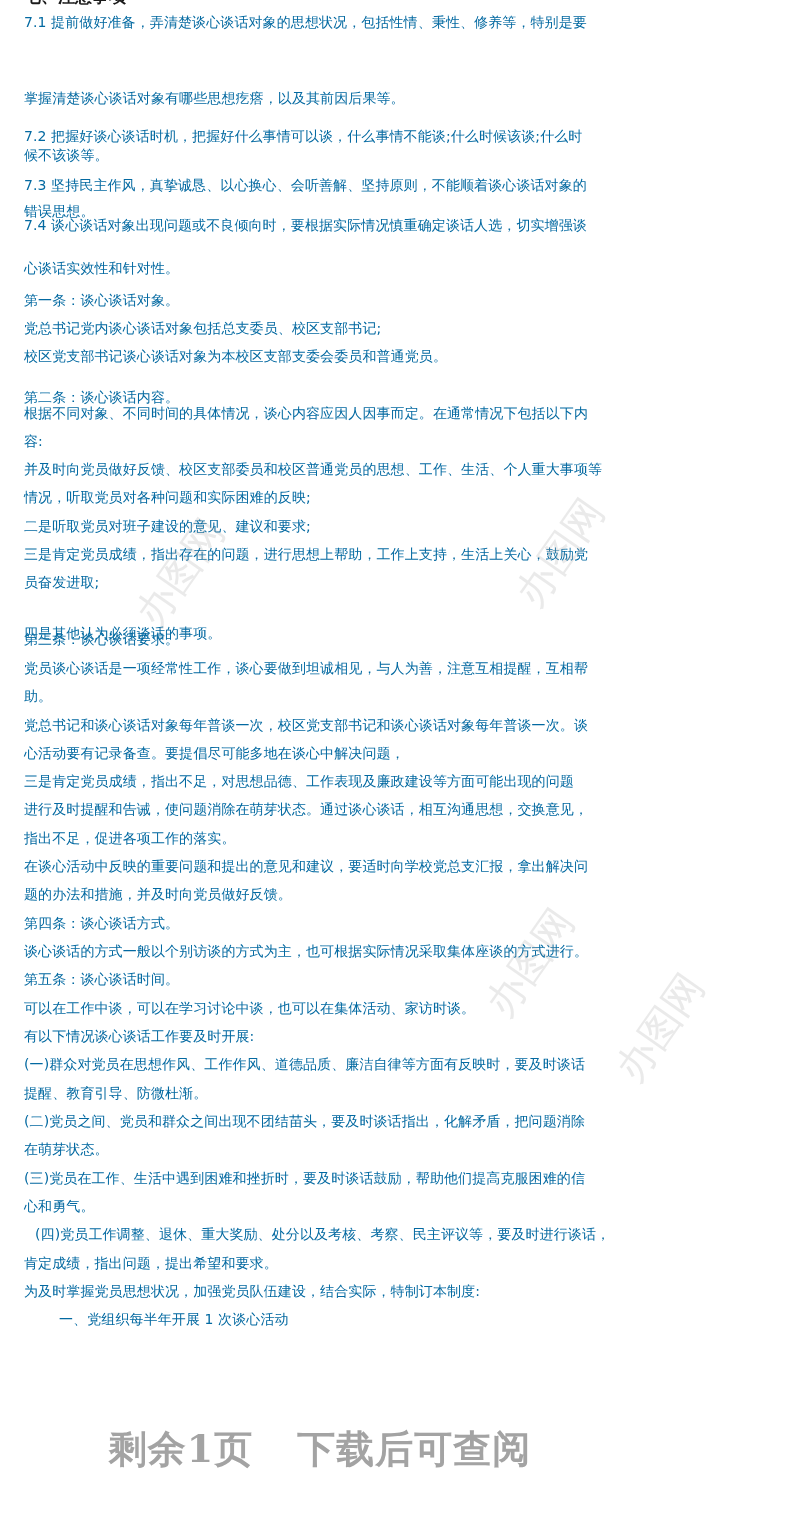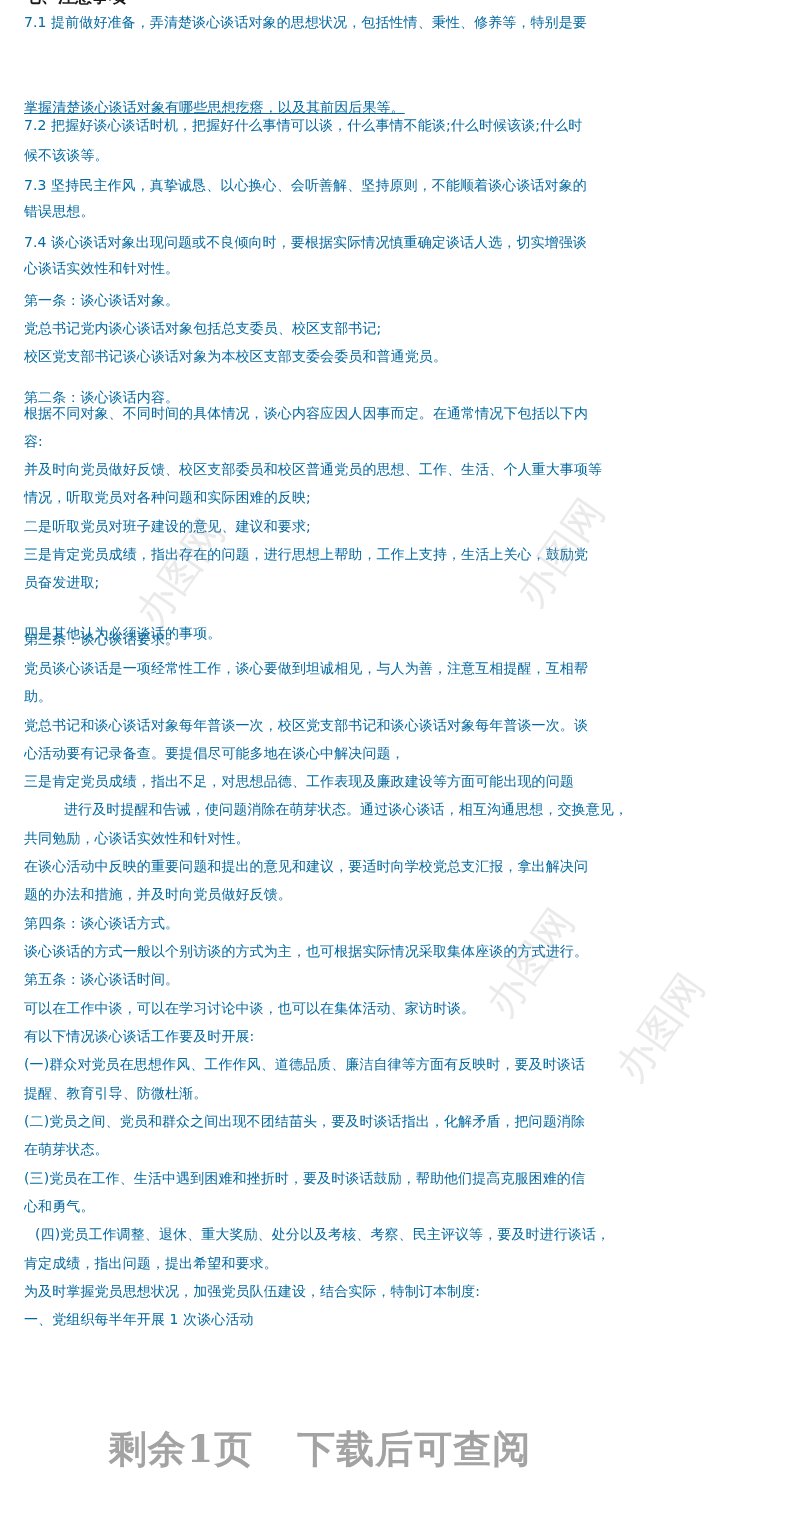--- a/index.html
+++ b/index.html
@@ -64,64 +64,64 @@
     }
     .remaining-banner .gap { display: inline-block; width: 44px; }
   </style>
 </head>
 <body>
 
 <div class="page">
   <div class="cut-heading">七、注意事项</div>
   <div id="lines">
       <div class="line" style="top: 9px;">7.1  提前做好准备，弄清楚谈心谈话对象的思想状况，包括性情、秉性、修养等，特别是要</div>
-      <div class="line" style="top: 94px; text-decoration: underline;">掌握清楚谈心谈话对象有哪些思想疙瘩，以及其前因后果等。</div>
-      <div class="line" style="top: 112px;">7.2  把握好谈心谈话时机，把握好什么事情可以谈，什么事情不能谈;什么时候该谈;什么时</div>
+      <div class="line" style="top: 85px;">掌握清楚谈心谈话对象有哪些思想疙瘩，以及其前因后果等。</div>
+      <div class="line" style="top: 123px;">7.2  把握好谈心谈话时机，把握好什么事情可以谈，什么事情不能谈;什么时候该谈;什么时</div>
       <div class="line" style="top: 142px;">候不该谈等。</div>
       <div class="line" style="top: 172px;">7.3 坚持民主作风，真挚诚恳、以心换心、会听善解、坚持原则，不能顺着谈心谈话对象的</div>
       <div class="line" style="top: 198px;">错误思想。</div>
-      <div class="line" style="top: 229px;">7.4 谈心谈话对象出现问题或不良倾向时，要根据实际情况慎重确定谈话人选，切实增强谈</div>
+      <div class="line" style="top: 212px;">7.4 谈心谈话对象出现问题或不良倾向时，要根据实际情况慎重确定谈话人选，切实增强谈</div>
       <div class="line" style="top: 255px;">心谈话实效性和针对性。</div>
       <div class="line" style="top: 287px;">第一条：谈心谈话对象。</div>
       <div class="line" style="top: 315px;">党总书记党内谈心谈话对象包括总支委员、校区支部书记;</div>
       <div class="line" style="top: 343px;">校区党支部书记谈心谈话对象为本校区支部支委会委员和普通党员。</div>
       <div class="line" style="top: 384px;">第二条：谈心谈话内容。</div>
       <div class="line" style="top: 400px;">根据不同对象、不同时间的具体情况，谈心内容应因人因事而定。在通常情况下包括以下内</div>
       <div class="line" style="top: 428px;">容:</div>
       <div class="line" style="top: 456px;">并及时向党员做好反馈、校区支部委员和校区普通党员的思想、工作、生活、个人重大事项等</div>
       <div class="line" style="top: 484px;">情况，听取党员对各种问题和实际困难的反映;</div>
       <div class="line" style="top: 513px;">二是听取党员对班子建设的意见、建议和要求;</div>
       <div class="line" style="top: 541px;">三是肯定党员成绩，指出存在的问题，进行思想上帮助，工作上支持，生活上关心，鼓励党</div>
       <div class="line" style="top: 569px;">员奋发进取;</div>
       <div class="line" style="top: 620px;">四是其他认为必须谈话的事项。</div>
       <div class="line" style="top: 626px;">第三条：谈心谈话要求。</div>
       <div class="line" style="top: 655px; text-align: right;">党员谈心谈话是一项经常性工作，谈心要做到坦诚相见，与人为善，注意互相提醒，互相帮</div>
       <div class="line" style="top: 683px;">助。</div>
       <div class="line" style="top: 712px;">党总书记和谈心谈话对象每年普谈一次，校区党支部书记和谈心谈话对象每年普谈一次。谈</div>
       <div class="line" style="top: 740px;">心活动要有记录备查。要提倡尽可能多地在谈心中解决问题，</div>
       <div class="line" style="top: 768px;">三是肯定党员成绩，指出不足，对思想品德、工作表现及廉政建设等方面可能出现的问题</div>
-      <div class="line" style="top: 796px; margin-left: 40px;">进行及时提醒和告诫，使问题消除在萌芽状态。通过谈心谈话，相互沟通思想，交换意见，</div>
-      <div class="line" style="top: 825px;">共同勉励，心谈话实效性和针对性。</div>
+      <div class="line" style="top: 796px;">进行及时提醒和告诫，使问题消除在萌芽状态。通过谈心谈话，相互沟通思想，交换意见，</div>
+      <div class="line" style="top: 825px;">指出不足，促进各项工作的落实。</div>
       <div class="line" style="top: 853px;">在谈心活动中反映的重要问题和提出的意见和建议，要适时向学校党总支汇报，拿出解决问</div>
       <div class="line" style="top: 881px;">题的办法和措施，并及时向党员做好反馈。</div>
       <div class="line" style="top: 910px;">第四条：谈心谈话方式。</div>
       <div class="line" style="top: 938px;">谈心谈话的方式一般以个别访谈的方式为主，也可根据实际情况采取集体座谈的方式进行。</div>
       <div class="line" style="top: 966px;">第五条：谈心谈话时间。</div>
       <div class="line" style="top: 995px;">可以在工作中谈，可以在学习讨论中谈，也可以在集体活动、家访时谈。</div>
       <div class="line" style="top: 1023px;">有以下情况谈心谈话工作要及时开展:</div>
       <div class="line" style="top: 1051px;">(一)群众对党员在思想作风、工作作风、道德品质、廉洁自律等方面有反映时，要及时谈话</div>
       <div class="line" style="top: 1080px;">提醒、教育引导、防微杜渐。</div>
       <div class="line" style="top: 1108px;">(二)党员之间、党员和群众之间出现不团结苗头，要及时谈话指出，化解矛盾，把问题消除</div>
       <div class="line" style="top: 1136px;">在萌芽状态。</div>
       <div class="line" style="top: 1165px;">(三)党员在工作、生活中遇到困难和挫折时，要及时谈话鼓励，帮助他们提高克服困难的信</div>
       <div class="line" style="top: 1193px;">心和勇气。</div>
       <div class="line" style="top: 1221px; margin-left: 11px;">(四)党员工作调整、退休、重大奖励、处分以及考核、考察、民主评议等，要及时进行谈话，</div>
       <div class="line" style="top: 1250px;">肯定成绩，指出问题，提出希望和要求。</div>
       <div class="line" style="top: 1278px;">为及时掌握党员思想状况，加强党员队伍建设，结合实际，特制订本制度:</div>
-      <div class="line" style="top: 1306px;">一、党组织每半年开展 1 次谈心活动</div>
+      <div class="line" style="top: 1306px; margin-left: 35px;">一、党组织每半年开展 1 次谈心活动</div>
     </div>
   <div id="watermarks">
       <div class="watermark" style="left: 120px; top: 545px;">办图网</div>
       <div class="watermark" style="left: 500px; top: 525px;">办图网</div>
       <div class="watermark" style="left: 470px; top: 935px;">办图网</div>
       <div class="watermark" style="left: 600px; top: 1000px;">办图网</div>
     </div>
   <div class="remaining-banner">
     <span>剩余1页</span><span class="gap"></span><span>下载后可查阅</span>
   </div>

